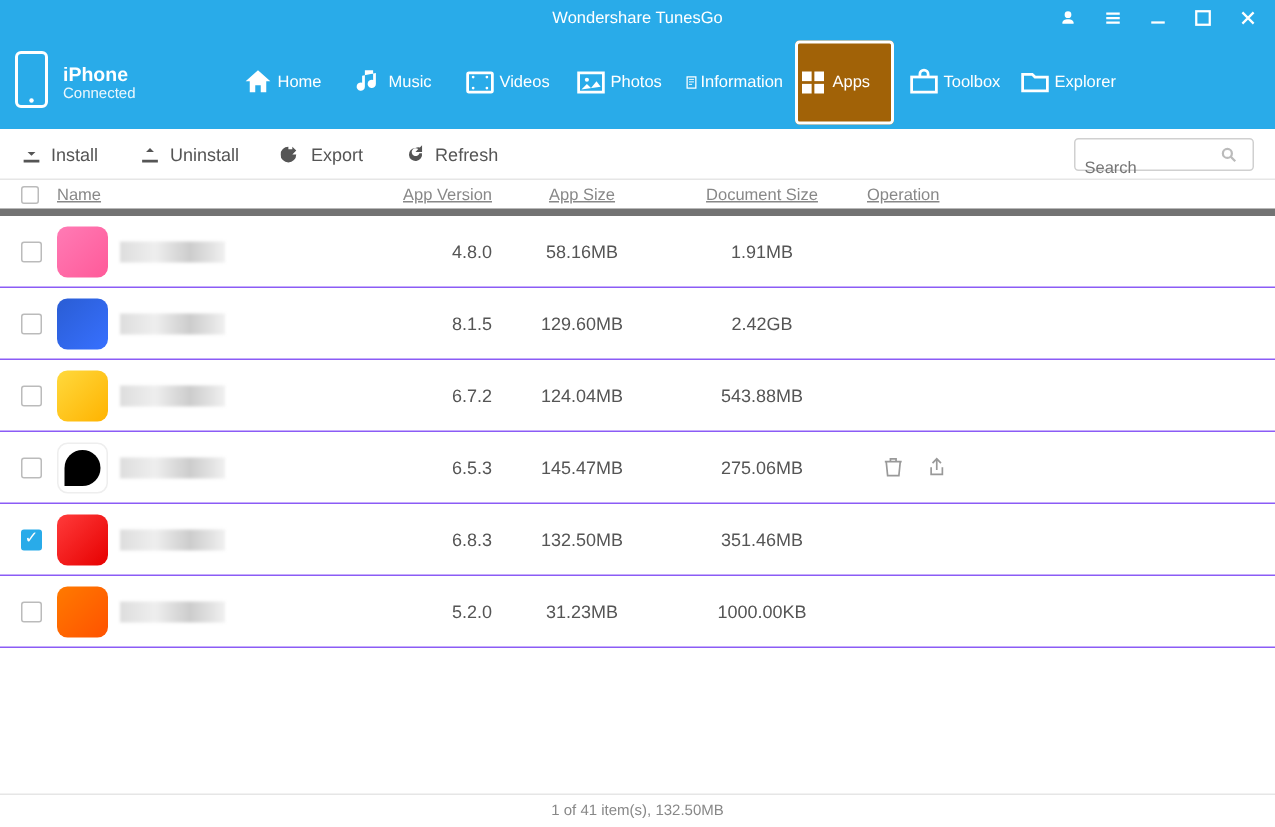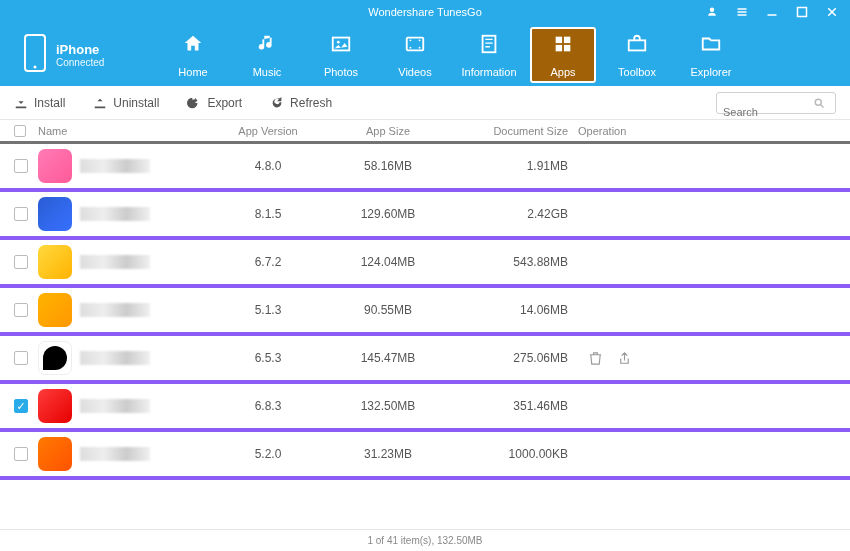--- a/index.html
+++ b/index.html
@@ -4,51 +4,51 @@
 <style>
 * { box-sizing: border-box; margin: 0; padding: 0; font-family: "Segoe UI", Arial, sans-serif; }
 body { width: 850px; height: 551px; background: #fff; overflow: hidden; }
 
 .titlebar { height: 24px; background: #29abe9; color: #fff; display: flex; align-items: center; font-size: 11px; position: relative; padding-left: 43px; }
 .titlebar .title { position: absolute; left: 50%; transform: translateX(-50%); font-weight: 500; }
 .titlebar .win-controls { margin-left: auto; display: flex; gap: 18px; padding-right: 12px; align-items: center; }
 .titlebar .icon { width: 12px; height: 12px; display: inline-flex; align-items: center; justify-content: center; cursor: pointer; }
 
 .header { height: 62px; background: #29abe9; display: flex; align-items: center; color: #fff; }
-.device-box { width: 150px; display: flex; align-items: center; gap: 8px; padding-left: 22px; }
+.device-box { width: 150px; display: flex; align-items: center; gap: 8px; padding-left: 8px; }
 .device-box .phone-icon svg { width: 26px; height: 40px; }
 .device-box .lines { display: flex; flex-direction: column; }
 .device-box .line1 { font-size: 13px; font-weight: 600; }
 .device-box .line2 { font-size: 10px; opacity: .9; }
 
 .nav { flex: 1; display: flex; gap: 8px; padding-left: 10px; }
-.nav-item { width: 66px; height: 56px; display: flex; flex-direction: column; align-items: center; justify-content: center; gap: 11px; border-radius: 3px; cursor: pointer; font-size: 11px; }
+.nav-item { width: 66px; height: 56px; display: flex; flex-direction: row; align-items: center; gap: 1px; border-radius: 3px; cursor: pointer; font-size: 11px; }
 .nav-item.active { background: #a16207; outline: 2px solid #fff; outline-offset: -2px; }
 .nav-item svg { width: 24px; height: 22px; fill: #fff; }
 
 .toolbar { height: 34px; border-bottom: 1px solid #e6e6e6; display: flex; align-items: center; padding: 0 14px; gap: 28px; font-size: 12px; color: #555; }
 .toolbar .tb-btn { display: flex; align-items: center; gap: 6px; cursor: pointer; }
 .toolbar .tb-btn svg { width: 14px; height: 14px; fill: #555; }
 .toolbar .search { margin-left: auto; width: 120px; height: 22px; border: 1px solid #d0d0d0; border-radius: 3px; display: flex; align-items: center; padding: 0 6px; font-size: 11px; color: #bbb; }
 .toolbar .search input { border: none; outline: none; width: 90px; font-size: 11px; color: #555; background: transparent; margin-top: 19px; }
 .toolbar .search svg { width: 12px; height: 12px; fill: #bbb; }
 
-.thead { height: 24px; display: flex; align-items: center; font-size: 11px; color: #888; border-bottom: 3px solid #737373; padding-left: 14px; }
+.thead { height: 24px; display: flex; align-items: center; font-size: 11px; color: #888; border-bottom: 5px solid #737373; padding-left: 14px; text-decoration: underline; }
 .col-check { width: 24px; display: flex; align-items: center; }
 .col-name { width: 170px; }
-.col-ver  { width: 120px; text-align: center; }
+.col-ver  { width: 120px; text-align: right; }
 .col-size { width: 120px; text-align: center; }
-.col-doc  { width: 120px; text-align: right; }
+.col-doc  { width: 120px; text-align: center; }
 .col-op   { width: 120px; text-align: left; padding-left: 10px; }
 
 .list { height: 385px; overflow-y: auto; }
 .list::-webkit-scrollbar { width: 8px; }
 .list::-webkit-scrollbar-thumb { background: #cfcfcf; border-radius: 4px; }
 
-.row { height: 48px; display: flex; align-items: center; font-size: 12px; color: #555; border-bottom: 4px solid #8b5cf6; padding-left: 14px; }
+.row { height: 48px; display: flex; align-items: center; font-size: 12px; color: #555; border-bottom: 1px solid #8b5cf6; padding-left: 14px; }
 .row .cb { width: 14px; height: 14px; border: 1px solid #bbb; border-radius: 2px; display: flex; align-items: center; justify-content: center; }
 .row .cb.checked { background: #29abe9; border-color: #29abe9; }
 .row .cb.checked::after { content: "✓"; color: #fff; font-size: 11px; line-height: 1; }
 .row .appicon { width: 34px; height: 34px; border-radius: 7px; margin-right: 8px; flex-shrink: 0; }
 .row .namecell { width: 170px; display: flex; align-items: center; }
 .row .blur { width: 70px; height: 14px; background: linear-gradient(90deg,#ddd,#eee,#ccc,#f0f0f0); filter: blur(1px); }
 .row .op-icons { display: flex; gap: 14px; padding-left: 10px; }
 .row .op-icons svg { width: 15px; height: 15px; fill: #999; cursor: pointer; }
 
 .status { height: 22px; border-top: 1px solid #e6e6e6; display: flex; align-items: center; justify-content: center; font-size: 10px; color: #888; }
@@ -116,35 +116,35 @@
         <span>Home</span>
       </div>
       <div class="nav-item">
         <svg viewBox="0 0 24 24">
           <path d="M9 3v12a3 3 0 11-2-2.8V7l10-2v8a3 3 0 11-2-2.8V3z"></path>
         </svg>
         <span>Music</span>
       </div>
       <div class="nav-item">
         <svg viewBox="0 0 24 24">
-          <rect x="3" y="5" width="18" height="14" fill="none" stroke="#fff" stroke-width="2"></rect>
-          <circle cx="9" cy="10" r="1.5"></circle>
-          <path d="M5 17l4-4 3 3 4-5 3 4"></path>
-        </svg>
-        <span>Photos</span>
-      </div>
-      <div class="nav-item">
-        <svg viewBox="0 0 24 24">
           <rect x="3" y="5" width="18" height="14" rx="1" fill="none" stroke="#fff" stroke-width="2"></rect>
           <circle cx="7" cy="8" r="1"></circle>
           <circle cx="7" cy="16" r="1"></circle>
           <circle cx="17" cy="8" r="1"></circle>
           <circle cx="17" cy="16" r="1"></circle>
         </svg>
         <span>Videos</span>
+      </div>
+      <div class="nav-item">
+        <svg viewBox="0 0 24 24">
+          <rect x="3" y="5" width="18" height="14" fill="none" stroke="#fff" stroke-width="2"></rect>
+          <circle cx="9" cy="10" r="1.5"></circle>
+          <path d="M5 17l4-4 3 3 4-5 3 4"></path>
+        </svg>
+        <span>Photos</span>
       </div>
       <div class="nav-item">
         <svg viewBox="0 0 24 24">
           <rect x="5" y="3" width="14" height="18" fill="none" stroke="#fff" stroke-width="2"></rect>
           <path d="M8 7h8M8 11h8M8 15h5" stroke="#fff" stroke-width="1.5"></path>
         </svg>
         <span>Information</span>
       </div>
       <div class="nav-item active">
         <svg viewBox="0 0 24 24">
@@ -247,33 +247,20 @@
       <div class="col-check">
         <div class="cb"></div>
       </div>
       <div class="namecell col-name">
         <div class="appicon ic3"></div>
         <div class="blur"></div>
       </div>
       <div class="col-ver">6.7.2</div>
       <div class="col-size">124.04MB</div>
       <div class="col-doc">543.88MB</div>
-      <div class="col-op"></div>
-    </div>
-    <div class="row">
-      <div class="col-check">
-        <div class="cb"></div>
-      </div>
-      <div class="namecell col-name">
-        <div class="appicon ic4"></div>
-        <div class="blur"></div>
-      </div>
-      <div class="col-ver">5.1.3</div>
-      <div class="col-size">90.55MB</div>
-      <div class="col-doc">14.06MB</div>
       <div class="col-op"></div>
     </div>
     <div class="row">
       <div class="col-check">
         <div class="cb"></div>
       </div>
       <div class="namecell col-name">
         <div class="appicon ic5"></div>
         <div class="blur"></div>
       </div>

